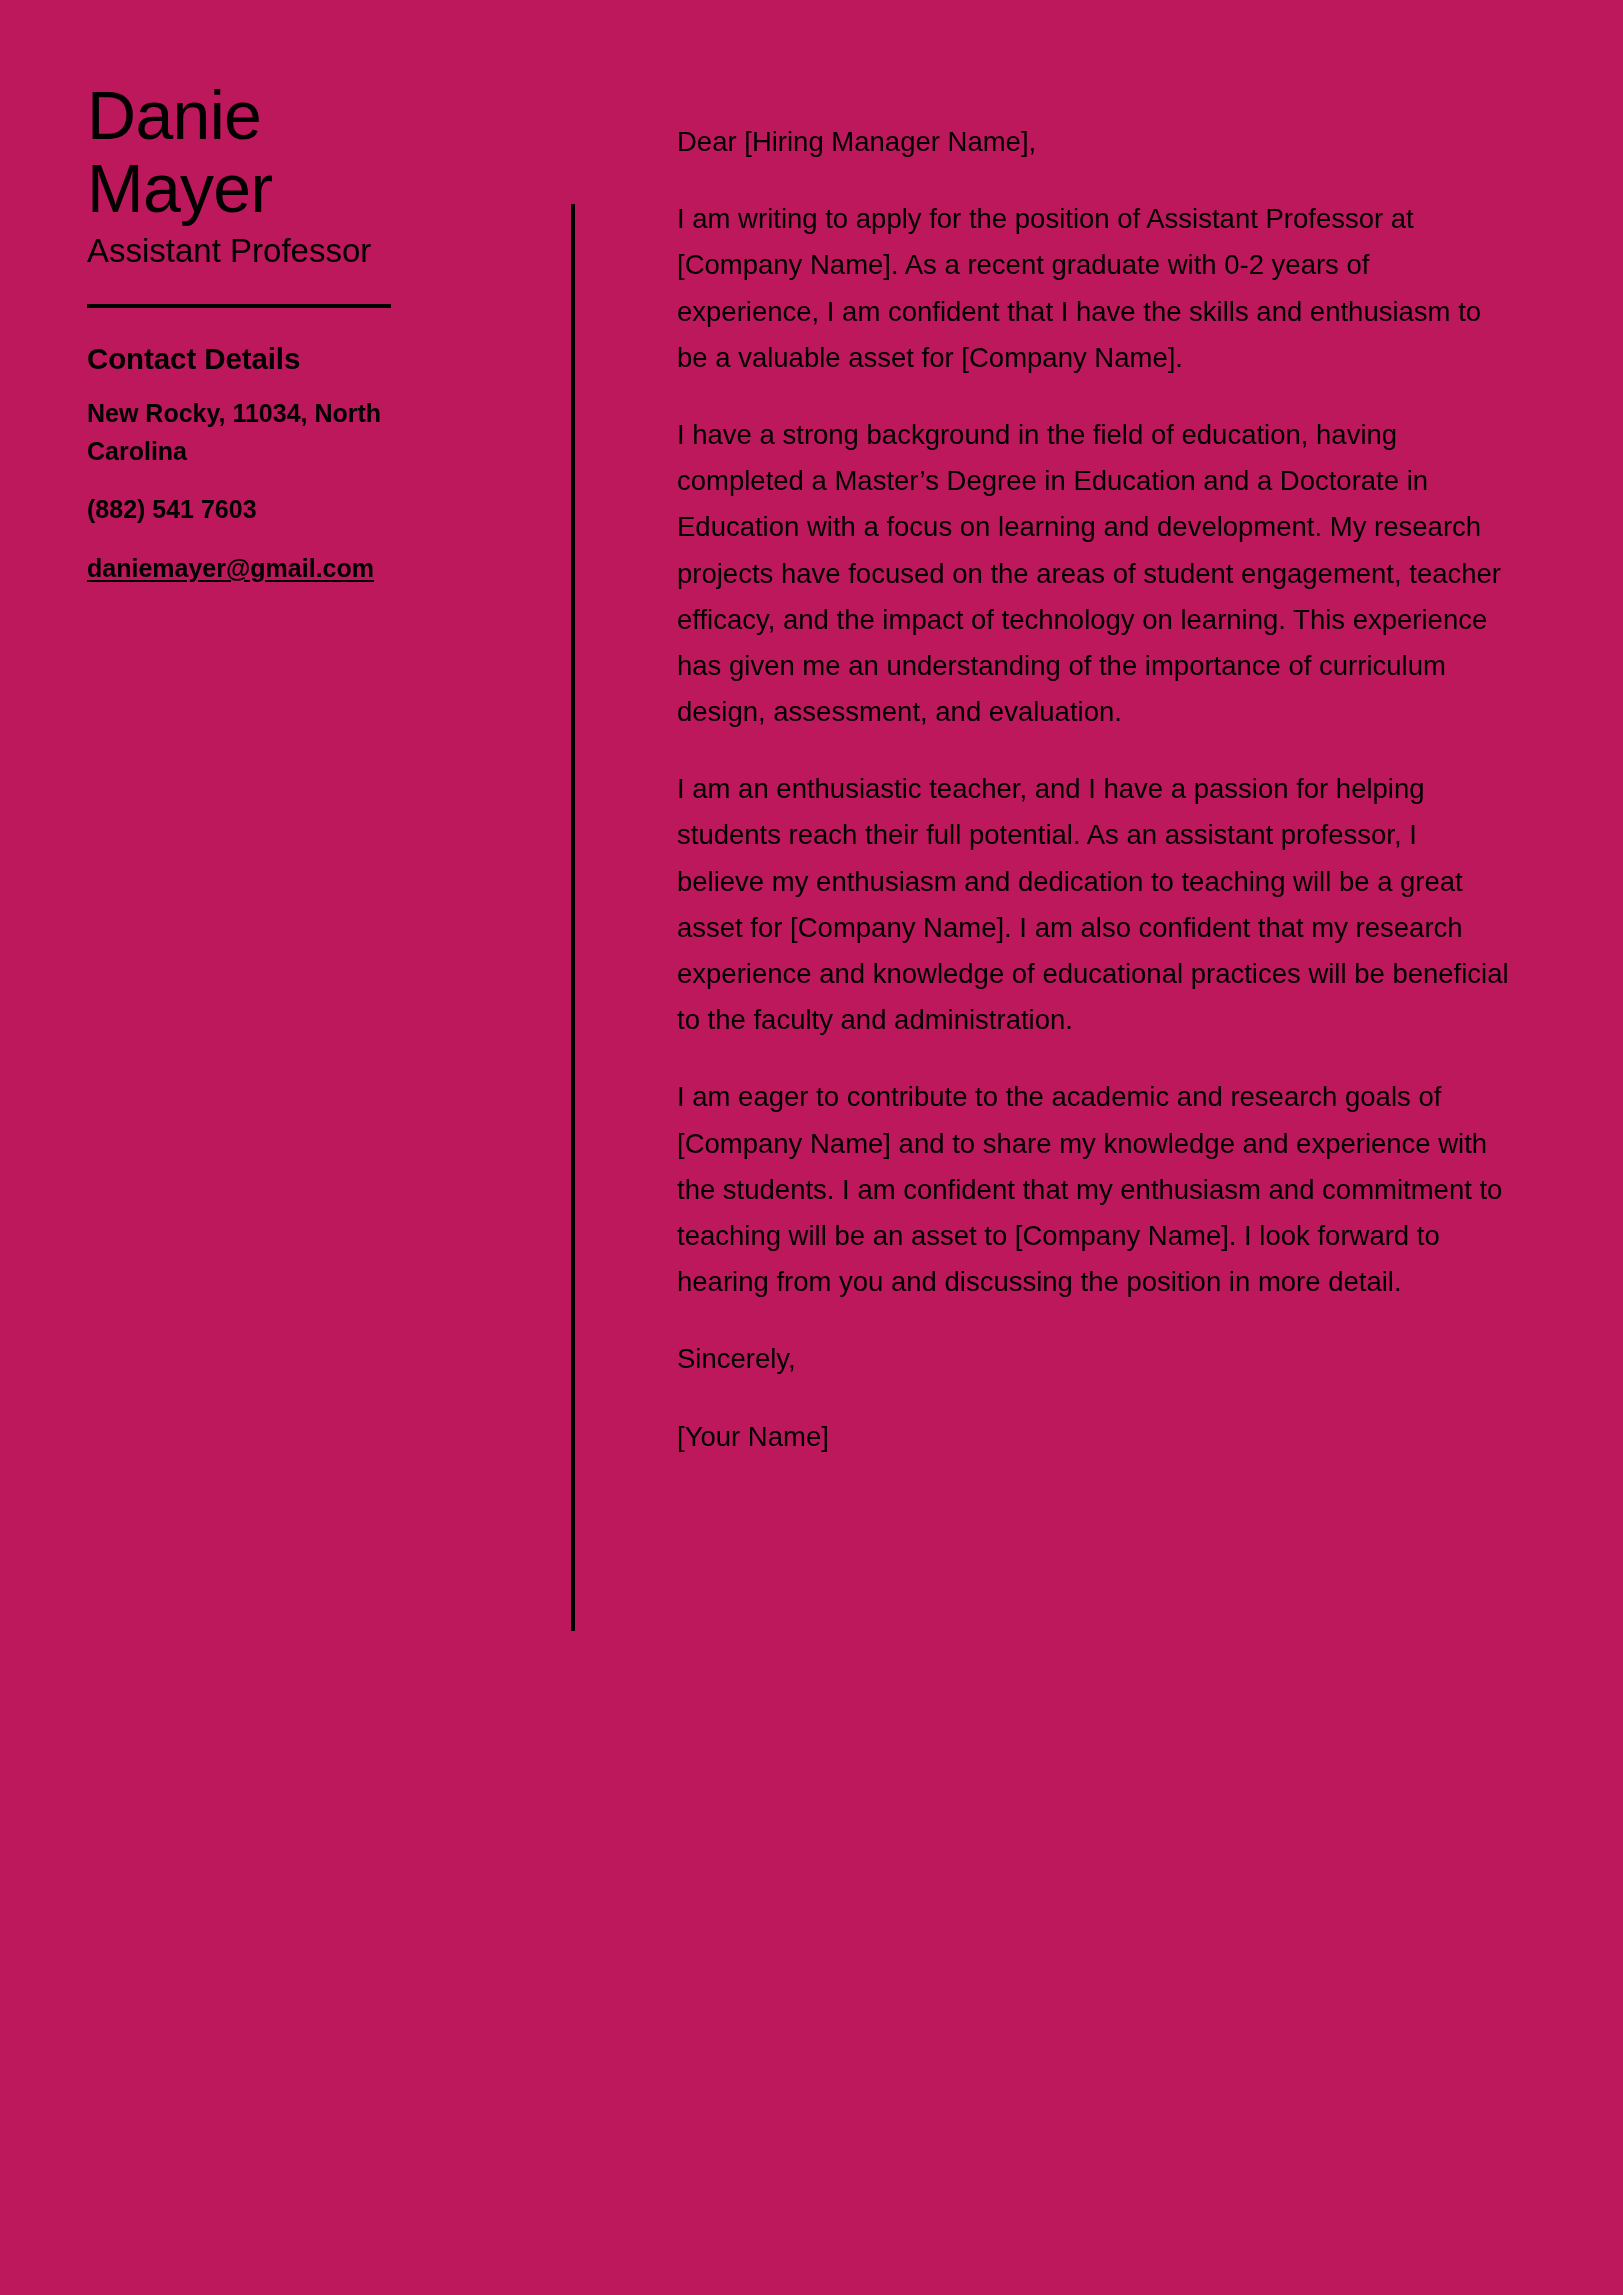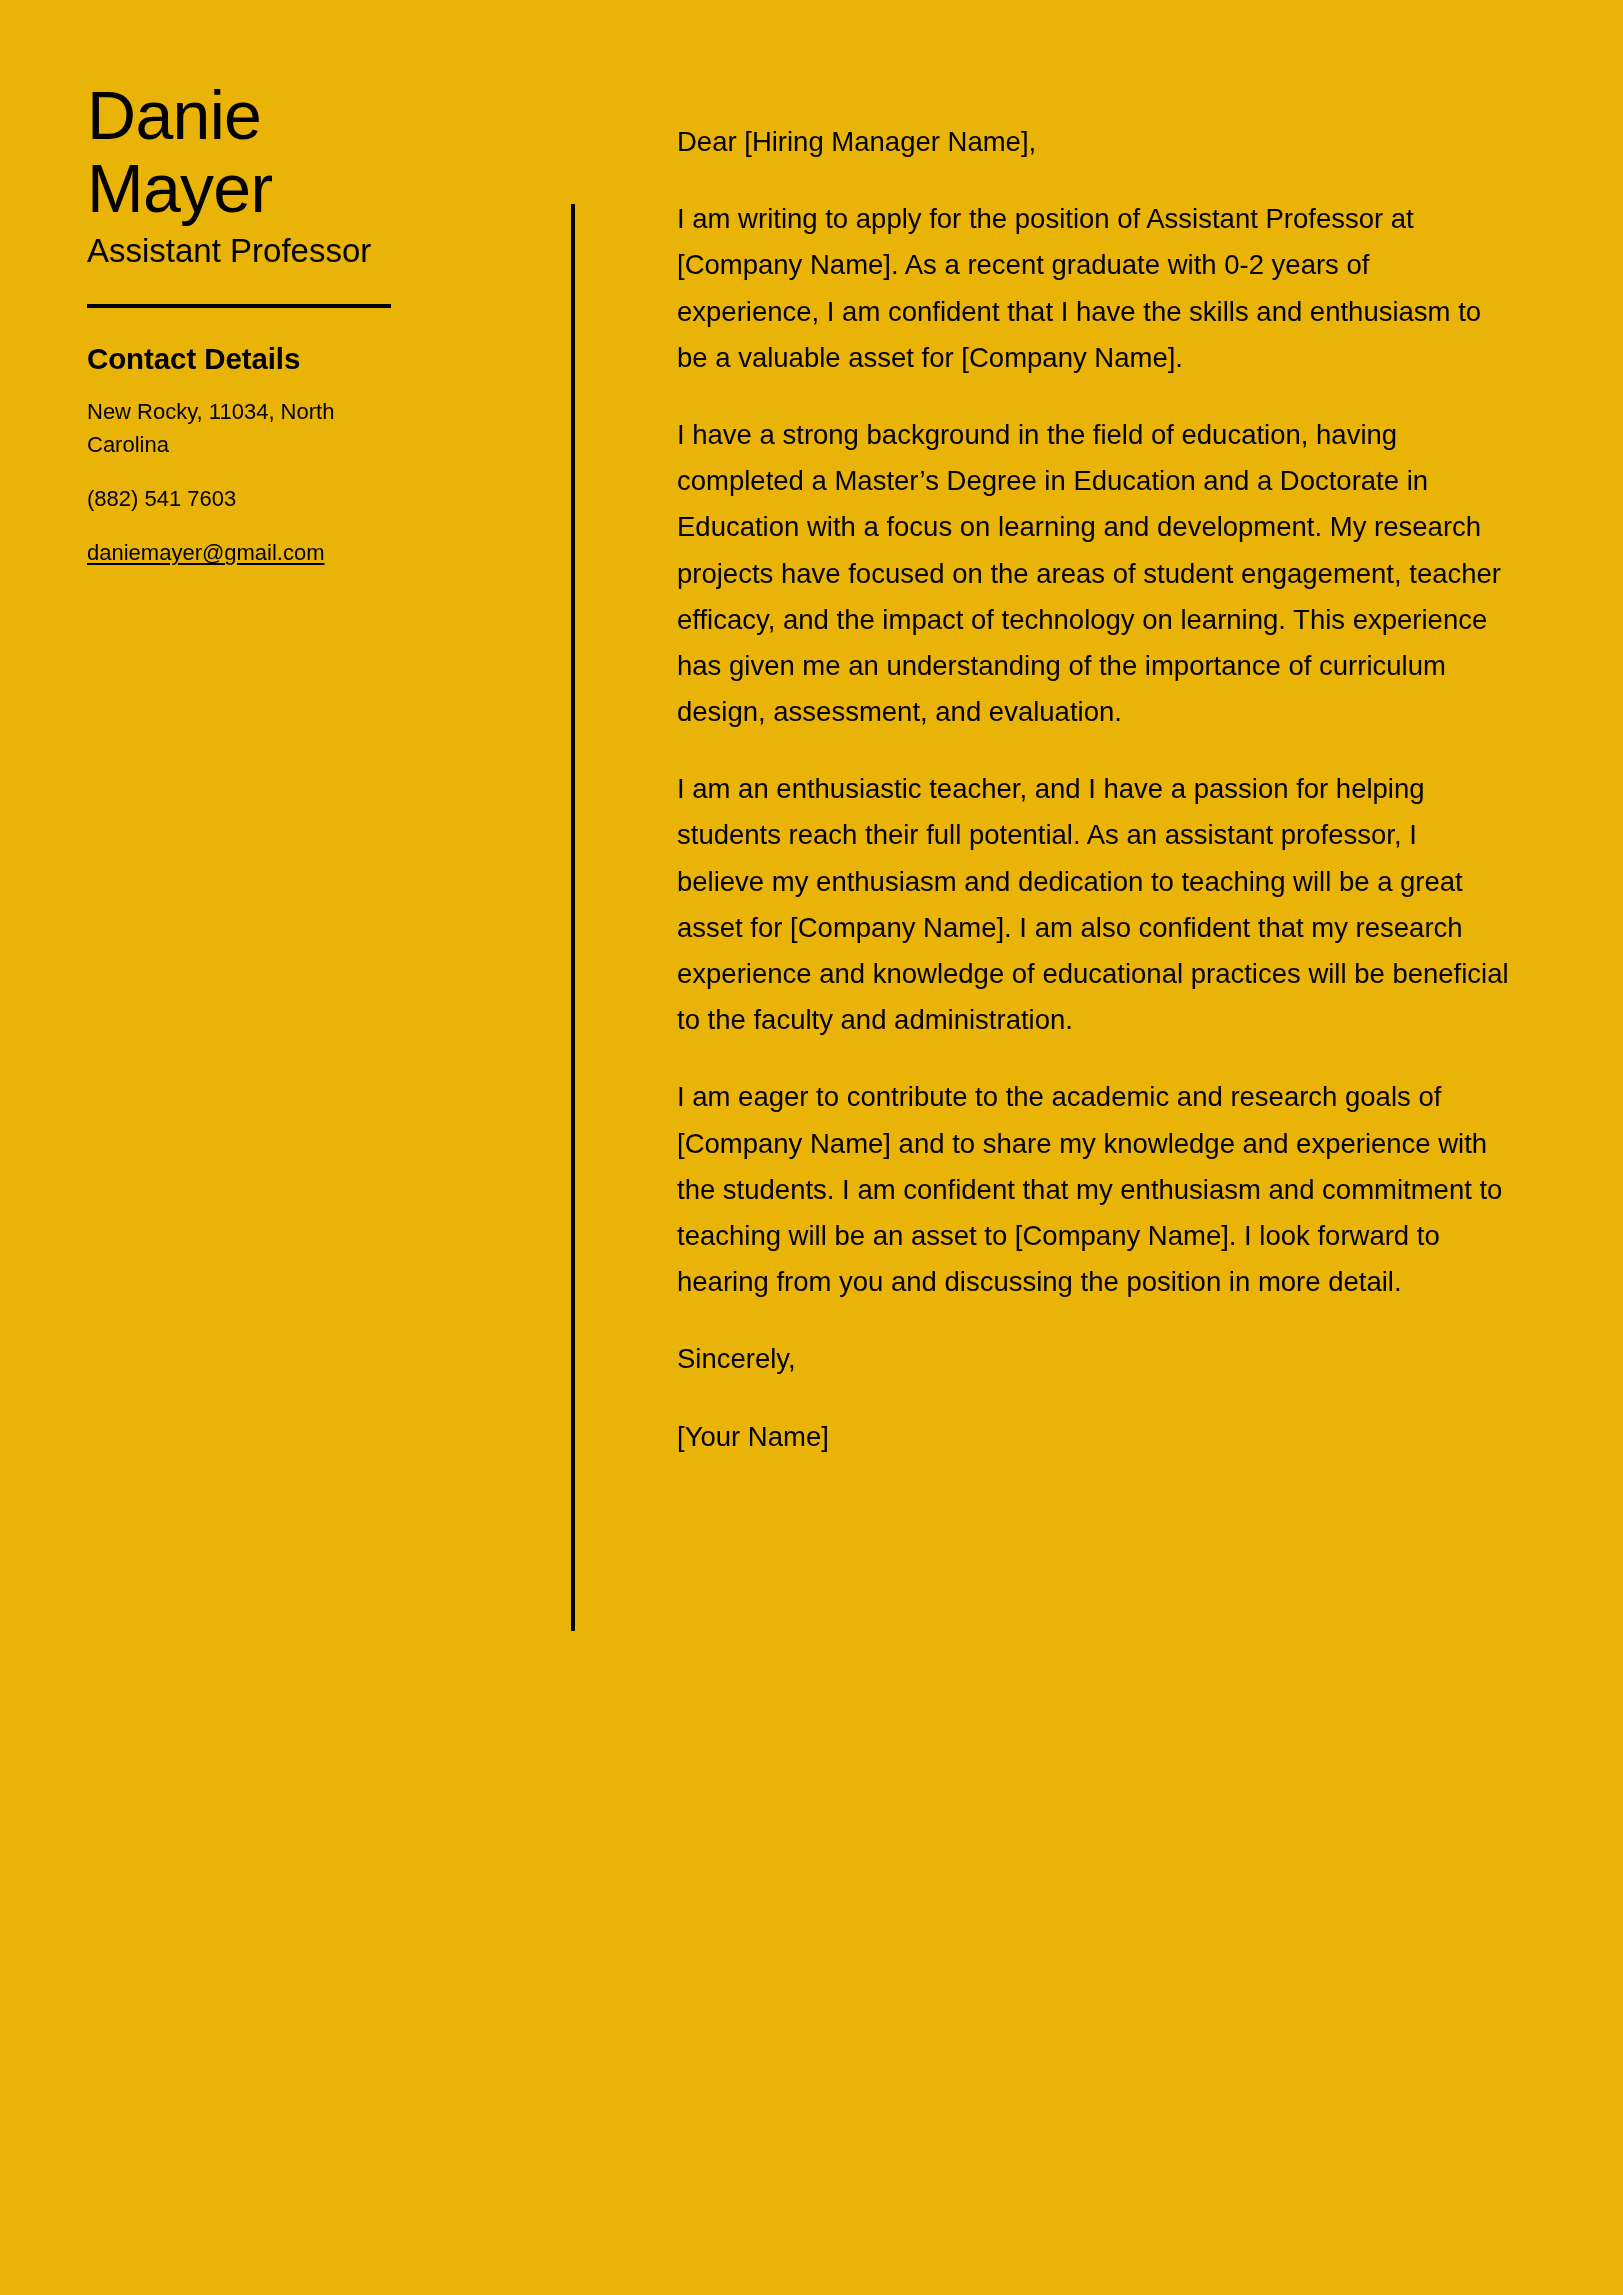--- a/index.html
+++ b/index.html
@@ -11,21 +11,21 @@
   body {
     font-family: "Liberation Sans", sans-serif;
     color: #000000;
     -webkit-font-smoothing: antialiased;
   }
 
   .page {
     position: relative;
     width: 1623px;
     height: 2295px;
-    background: #eab308;
+    background: #be185d;
     overflow: hidden;
   }
 
   
   .sidebar {
     position: absolute;
     left: 87px;
     top: 79px;
     width: 393px;
   }
@@ -63,22 +63,22 @@
     font-weight: 600;
     margin-top: 34px;
     color: #000000;
     letter-spacing: -0.1px;
   }
 
   .contact-list {
     margin-top: 19.6px;
   }
   .contact-item {
-    font-size: 22px;
-    font-weight: 400;
+    font-size: 25px;
+    font-weight: 700;
     line-height: 1.5;
     color: #000000;
     margin-bottom: 21px;
     max-width: 314px;
   }
   .contact-item:last-child { margin-bottom: 8px; }
 
   .contact-email {
     text-decoration: underline;
     text-underline-offset: 2.6px;

